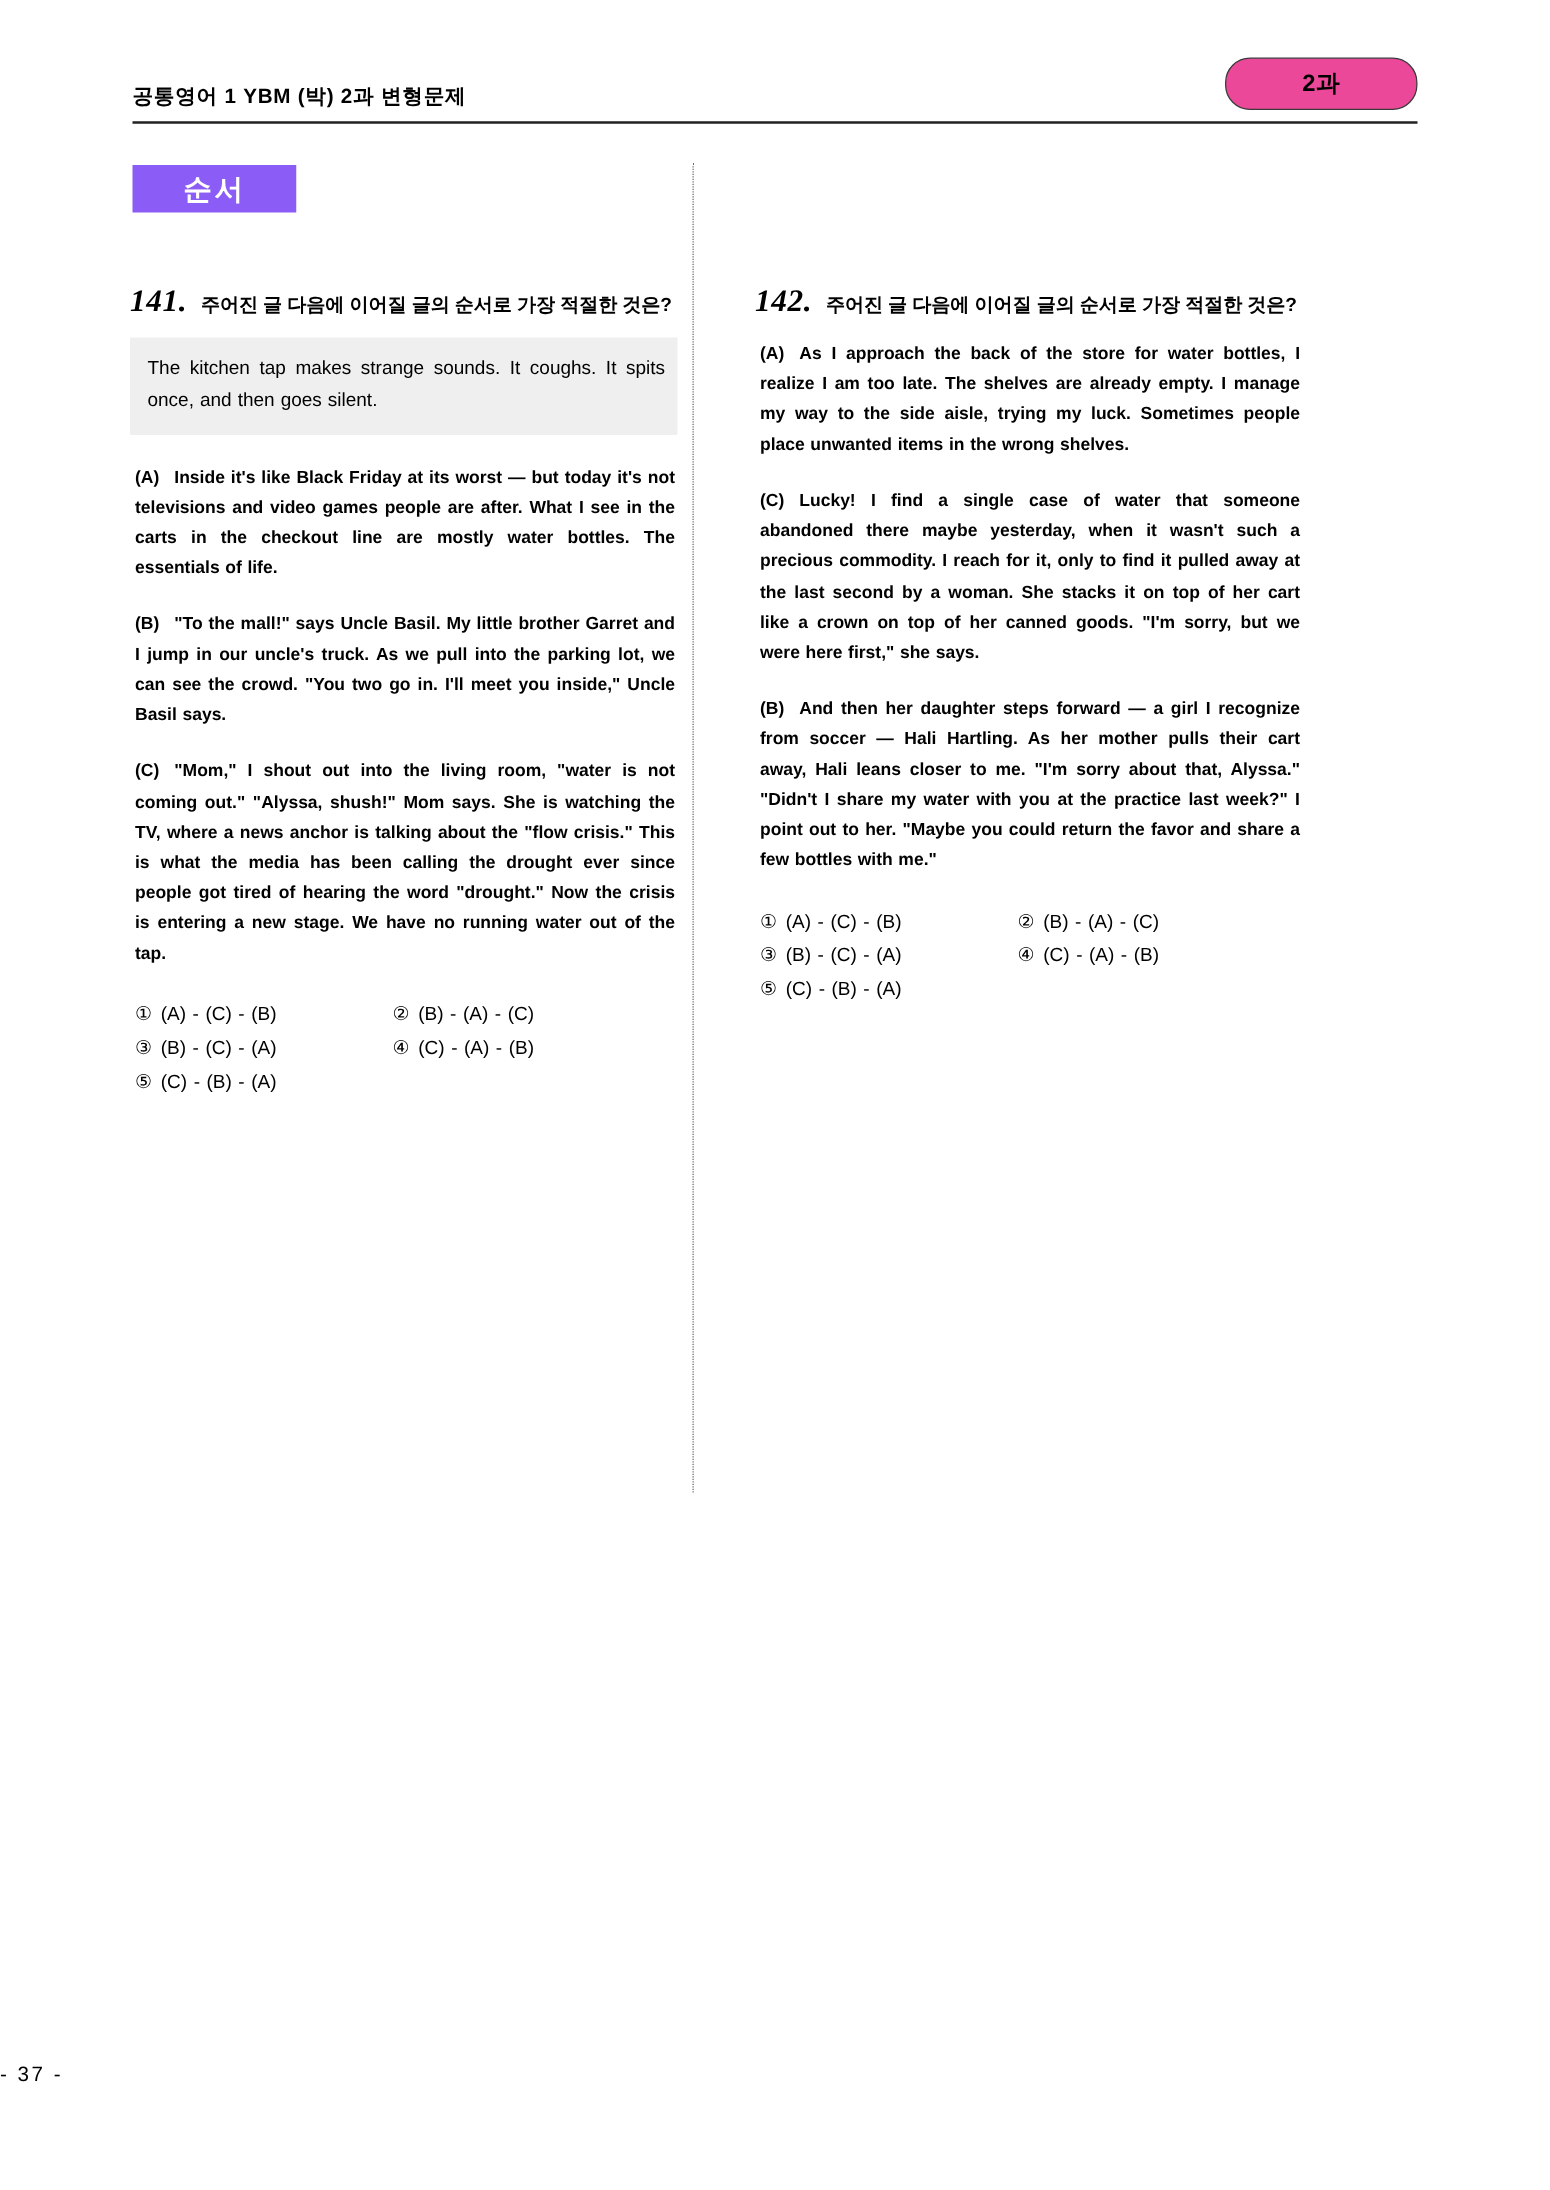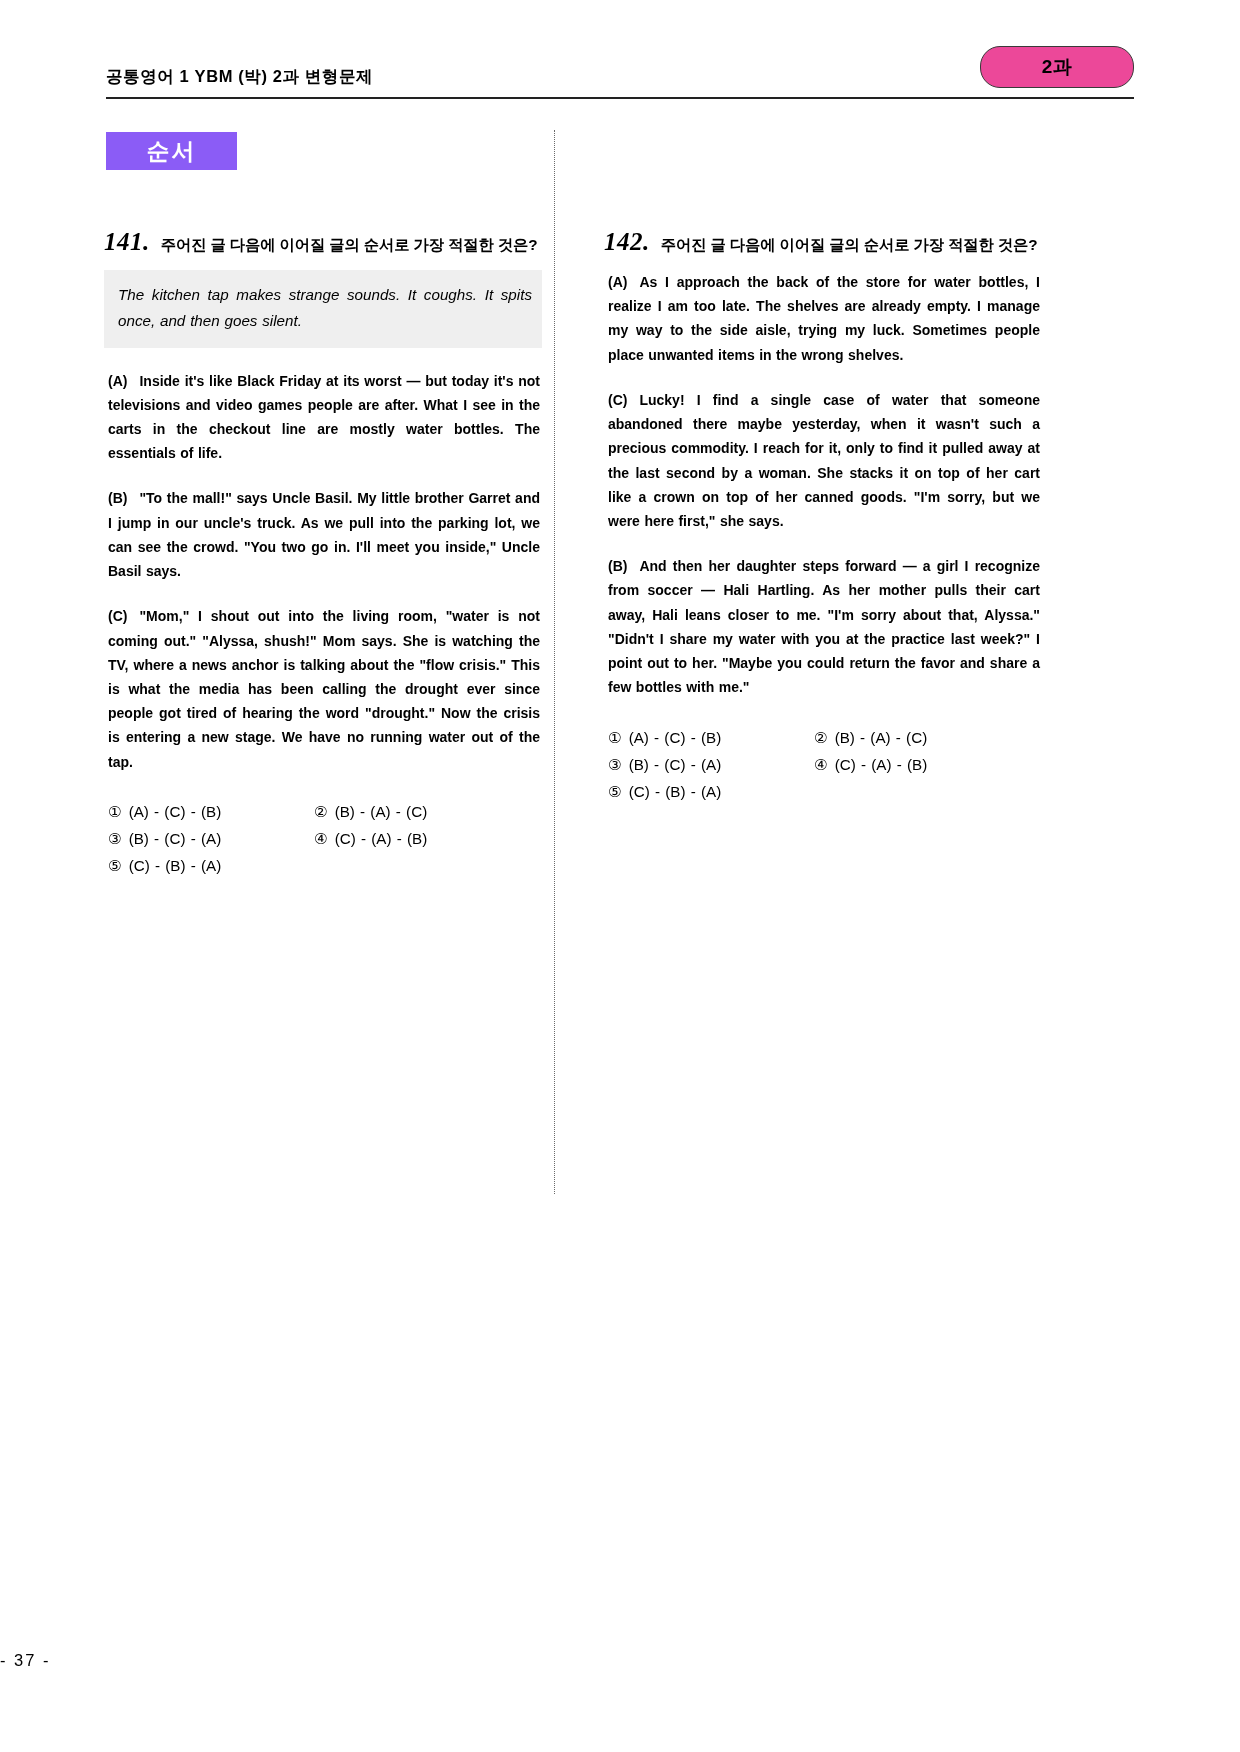--- a/index.html
+++ b/index.html
@@ -131,21 +131,20 @@
     font-size: 15.3px;
     font-weight: bold;
     letter-spacing: -0.1px;
   }
 
   .q-box {
     background: #efefef;
     padding: 12px 10px 13px 14px;
     box-sizing: border-box;
     margin-bottom: 21px;
-    font-style: italic;
   }
   .q-box p {
     margin: 0;
     font-size: 15.2px;
     line-height: 1.73;
     text-align: justify;
     text-justify: inter-word;
     word-spacing: 0.6px;
   }
 

